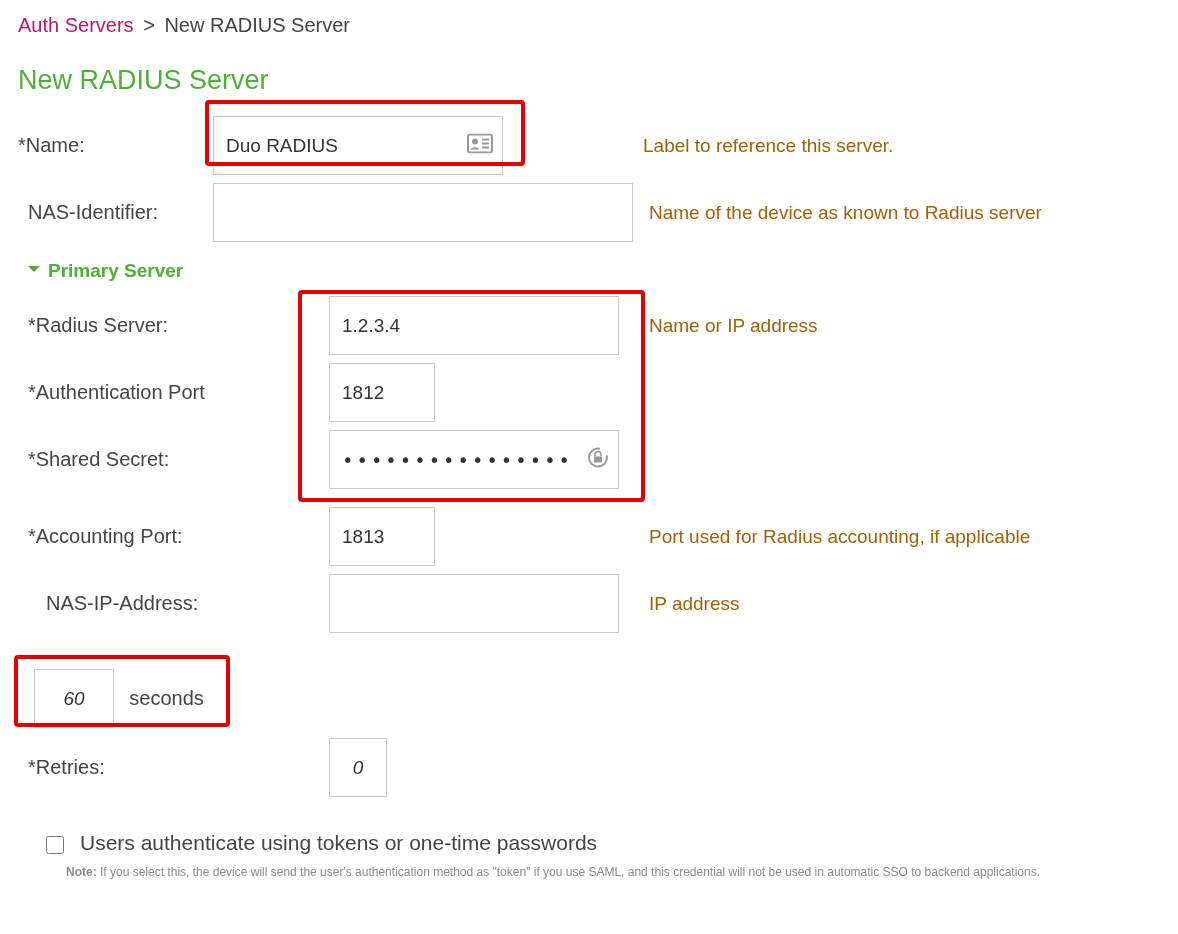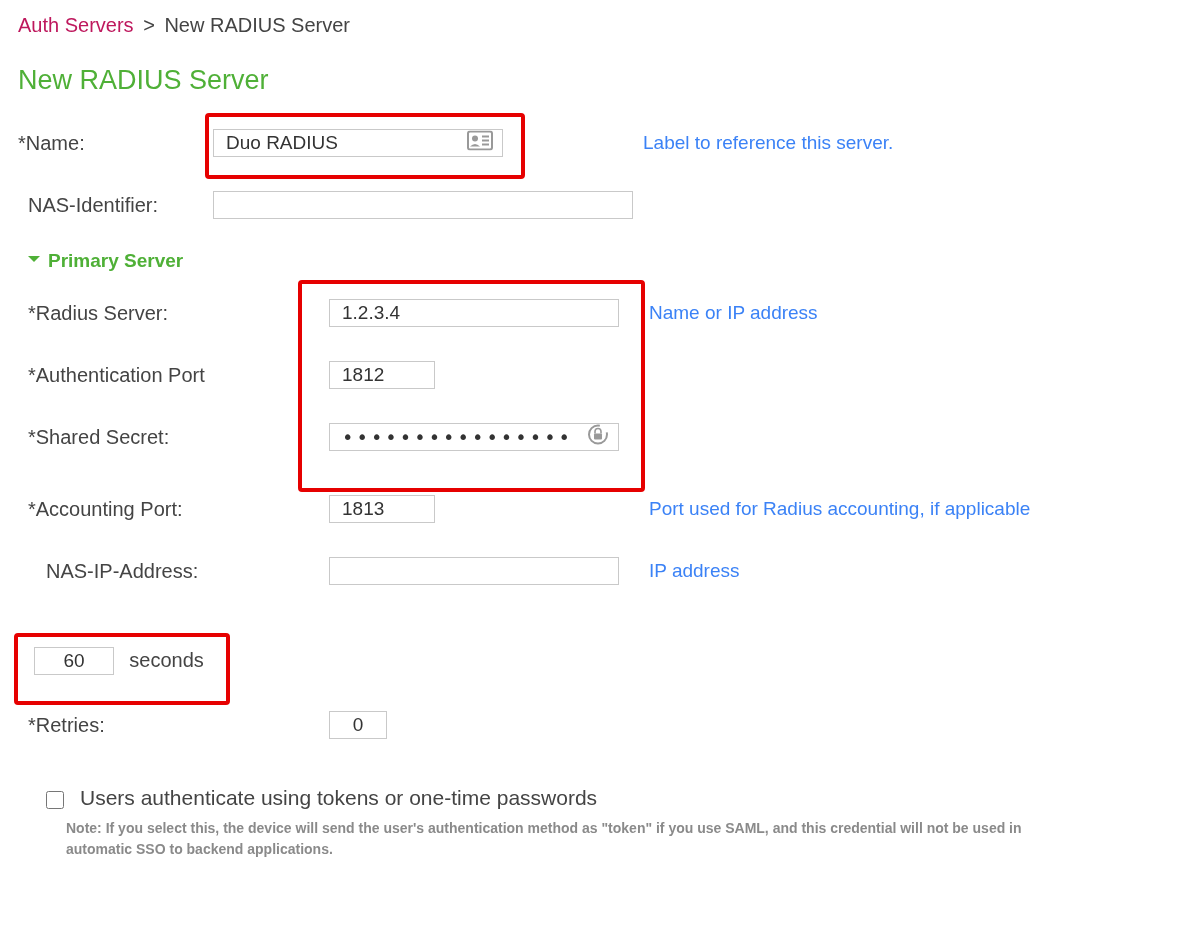--- a/index.html
+++ b/index.html
@@ -33,35 +33,35 @@
     padding-left: 0;
   }
   .indent .label-col { padding-left: 10px; }
   .indent2 .label-col { padding-left: 28px; }
   .input-col {
     width: 330px;
     flex: 0 0 330px;
     position: relative;
   }
   .hint-col {
-    color: #3b82f6;
+    color: #a16207;
     font-size: 19px;
     padding-left: 6px;
   }
   input[type=text], input[type=password] {
     width: 290px;
-    height: 28px;
+    height: 59px;
     border: 1px solid #c9c9c9;
     background: #fff;
     font-size: 19px;
     padding: 0 40px 0 12px;
     color: #333;
   }
   input.short { width: 106px; padding-right: 12px; }
-  input.xsmall { width: 80px; padding: 0 12px; text-align: left; }
+  input.xsmall { width: 80px; padding: 0 12px; text-align: left; font-style: italic; }
   .field-icon {
     position: absolute;
     right: 54px;
     top: 50%;
     transform: translateY(-50%);
     color: #888;
   }
   .lock-icon {
     position: absolute;
     right: 52px;
@@ -94,24 +94,23 @@
     width: 18px; height: 18px;
     margin-top: 5px;
     margin-right: 16px;
     border: 1px solid #999;
     border-radius: 3px;
   }
   .checkbox-row .cb-label { font-size: 21px; color: #444; }
   .note {
     margin: 8px 0 0 48px;
     color: #8a8a8a;
-    font-size: 14px;
+    font-size: 12px;
     line-height: 1.5;
     max-width: 1020px;
-    font-weight: bold;
   }
   .note b { color: #8a8a8a; }
   .container { position: relative; }
   .primary-block { position: relative; }
   input[type=password] { letter-spacing: 3px; font-family: monospace; }
 </style>
 </head>
 <body>
 
 <div class="container">
@@ -141,20 +140,21 @@
       <div class="highlight-box" style="left:-8px; top:-16px; width:320px; height:66px;"></div>
     </div>
     <div class="hint-col" style="padding-left:90px;">Label to reference this server.</div>
   </div>
 
   <div class="row">
     <div class="label-col" style="width:195px; flex:0 0 195px; padding-left:10px;">NAS-Identifier:</div>
     <div class="input-col" style="width:430px; flex:0 0 430px;">
       <input type="text" style="width: 420px;" value="">
     </div>
+    <div class="hint-col">Name of the device as known to Radius server</div>
   </div>
 
   <div class="section-header">
     <span class="chev">
       <svg width="16" height="16" viewBox="0 0 16 16">
           <path d="M2 5 L8 11 L14 5 Z" fill="#4fb037"></path>
         </svg>
     </span>
     <span>Primary Server</span>
   </div>

